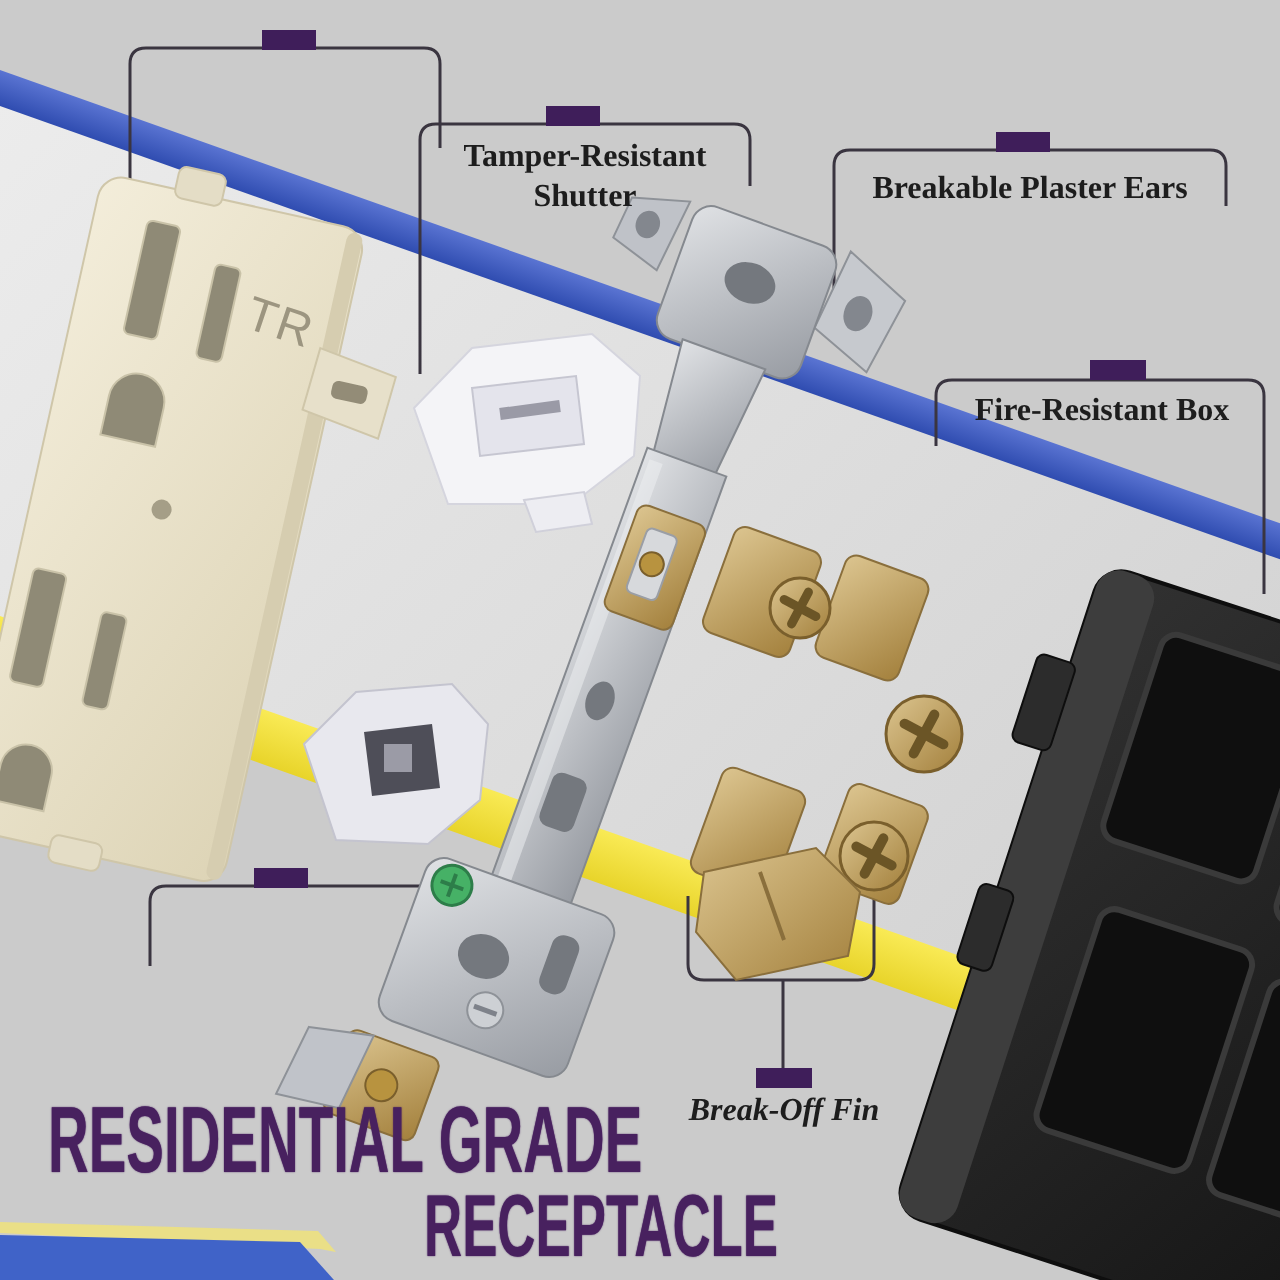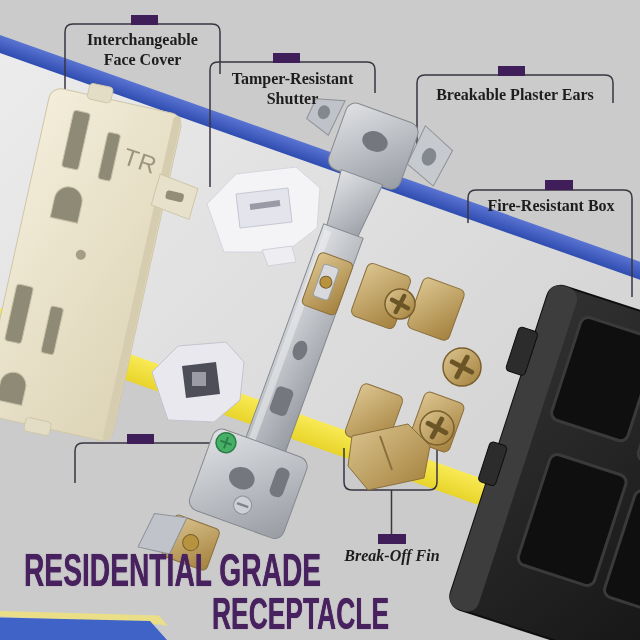--- a/index.html
+++ b/index.html
@@ -161,24 +161,20 @@
       <rect x="478" y="352" width="20" height="46" rx="4" fill="#2c2c2c" stroke="#0e0e0e"></rect>
       <rect x="486" y="470" width="18" height="42" rx="4" fill="#2c2c2c" stroke="#0e0e0e"></rect>
     </g>
 
     <g>
       <path d="M0,611 L159,615.5 L168,626 L160,624.5 L0,616.5 Z" fill="#eadf87"></path>
       <path d="M0,617.5 L150,621 L167,640 L0,640 Z" fill="#4063c8"></path>
     </g>
   </svg>
 
-  <div class="callout-label" style="left:70px;top:30px;width:145px;">
-    <span>Interchangeable</span><br>
-    <span>Face Cover</span>
-  </div>
   <div class="callout-label" style="left:215px;top:69px;width:155px;">
     <span>Tamper-Resistant</span><br>
     <span>Shutter</span>
   </div>
   <div class="callout-label" style="left:420px;top:85px;width:190px;">
     <span>Breakable Plaster Ears</span>
   </div>
   <div class="callout-label" style="left:474px;top:196px;width:154px;">
     <span>Fire-Resistant Box</span>
   </div>

